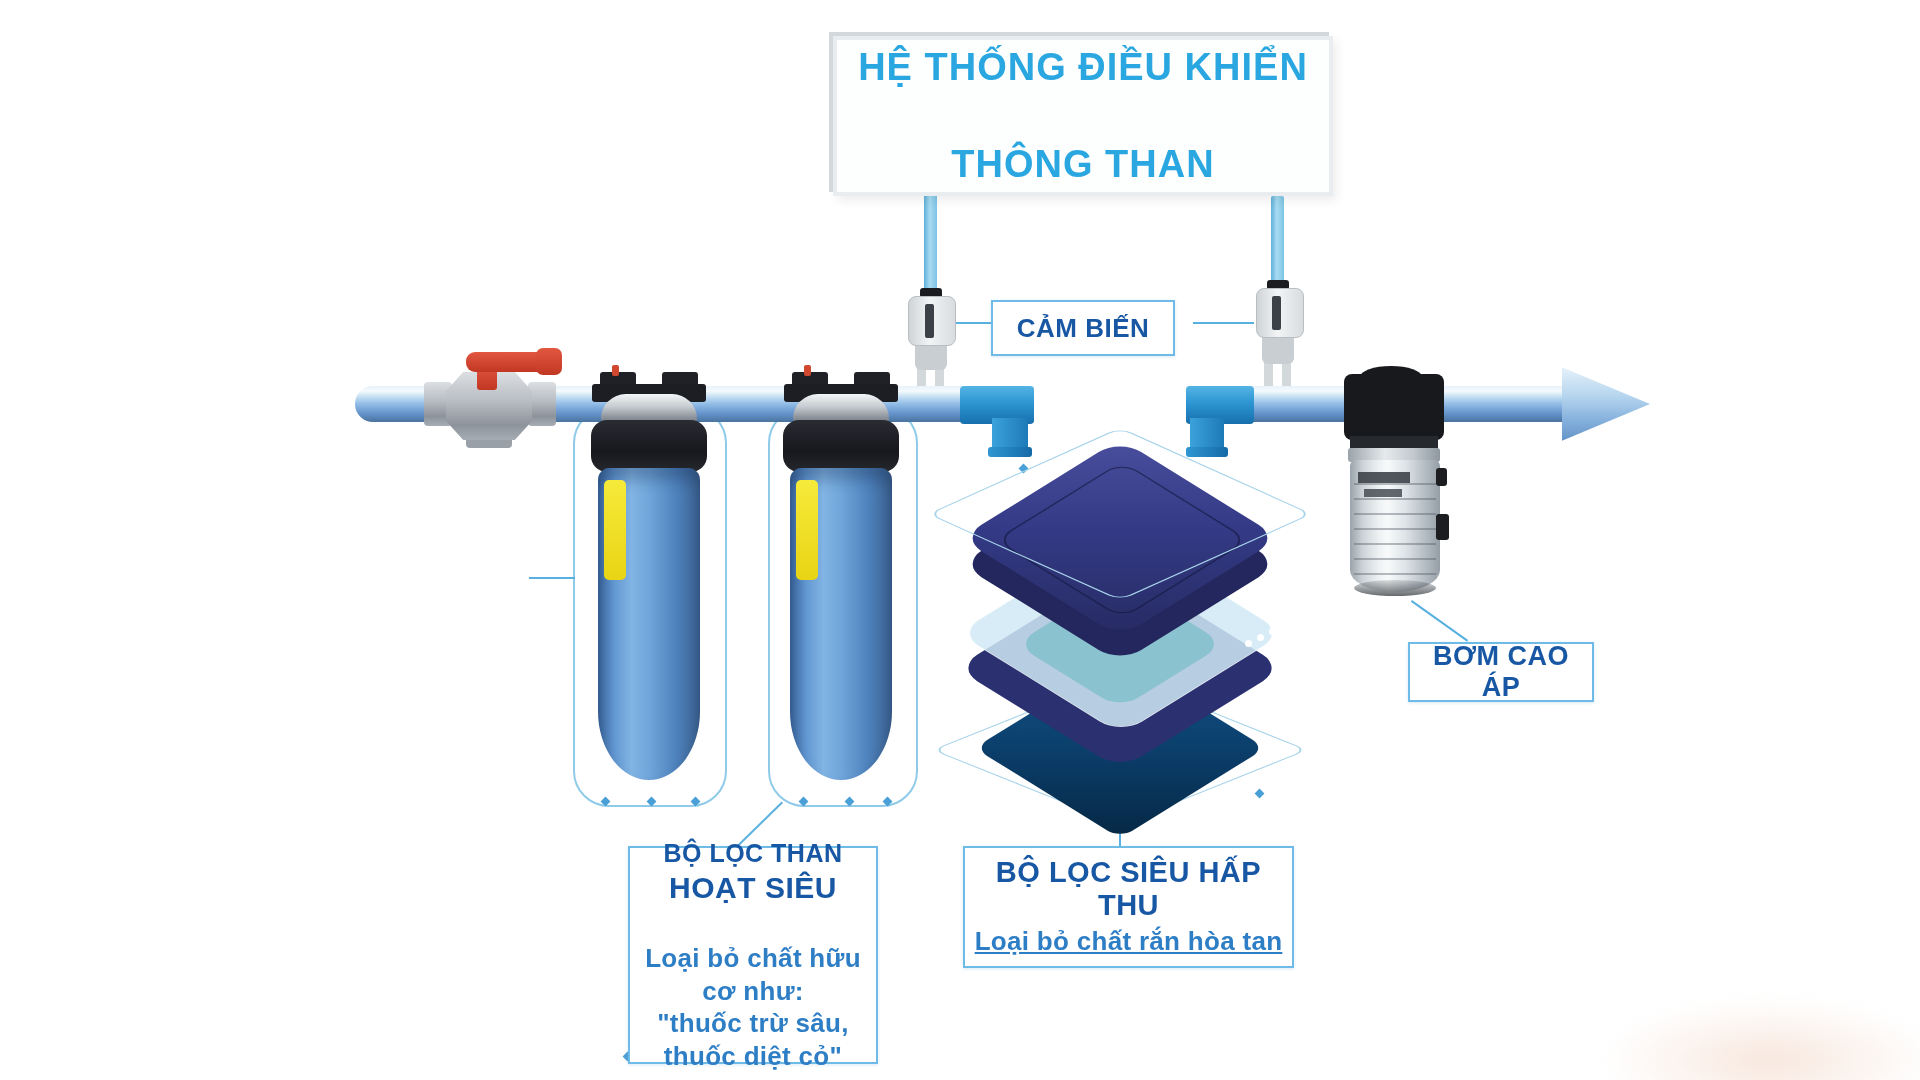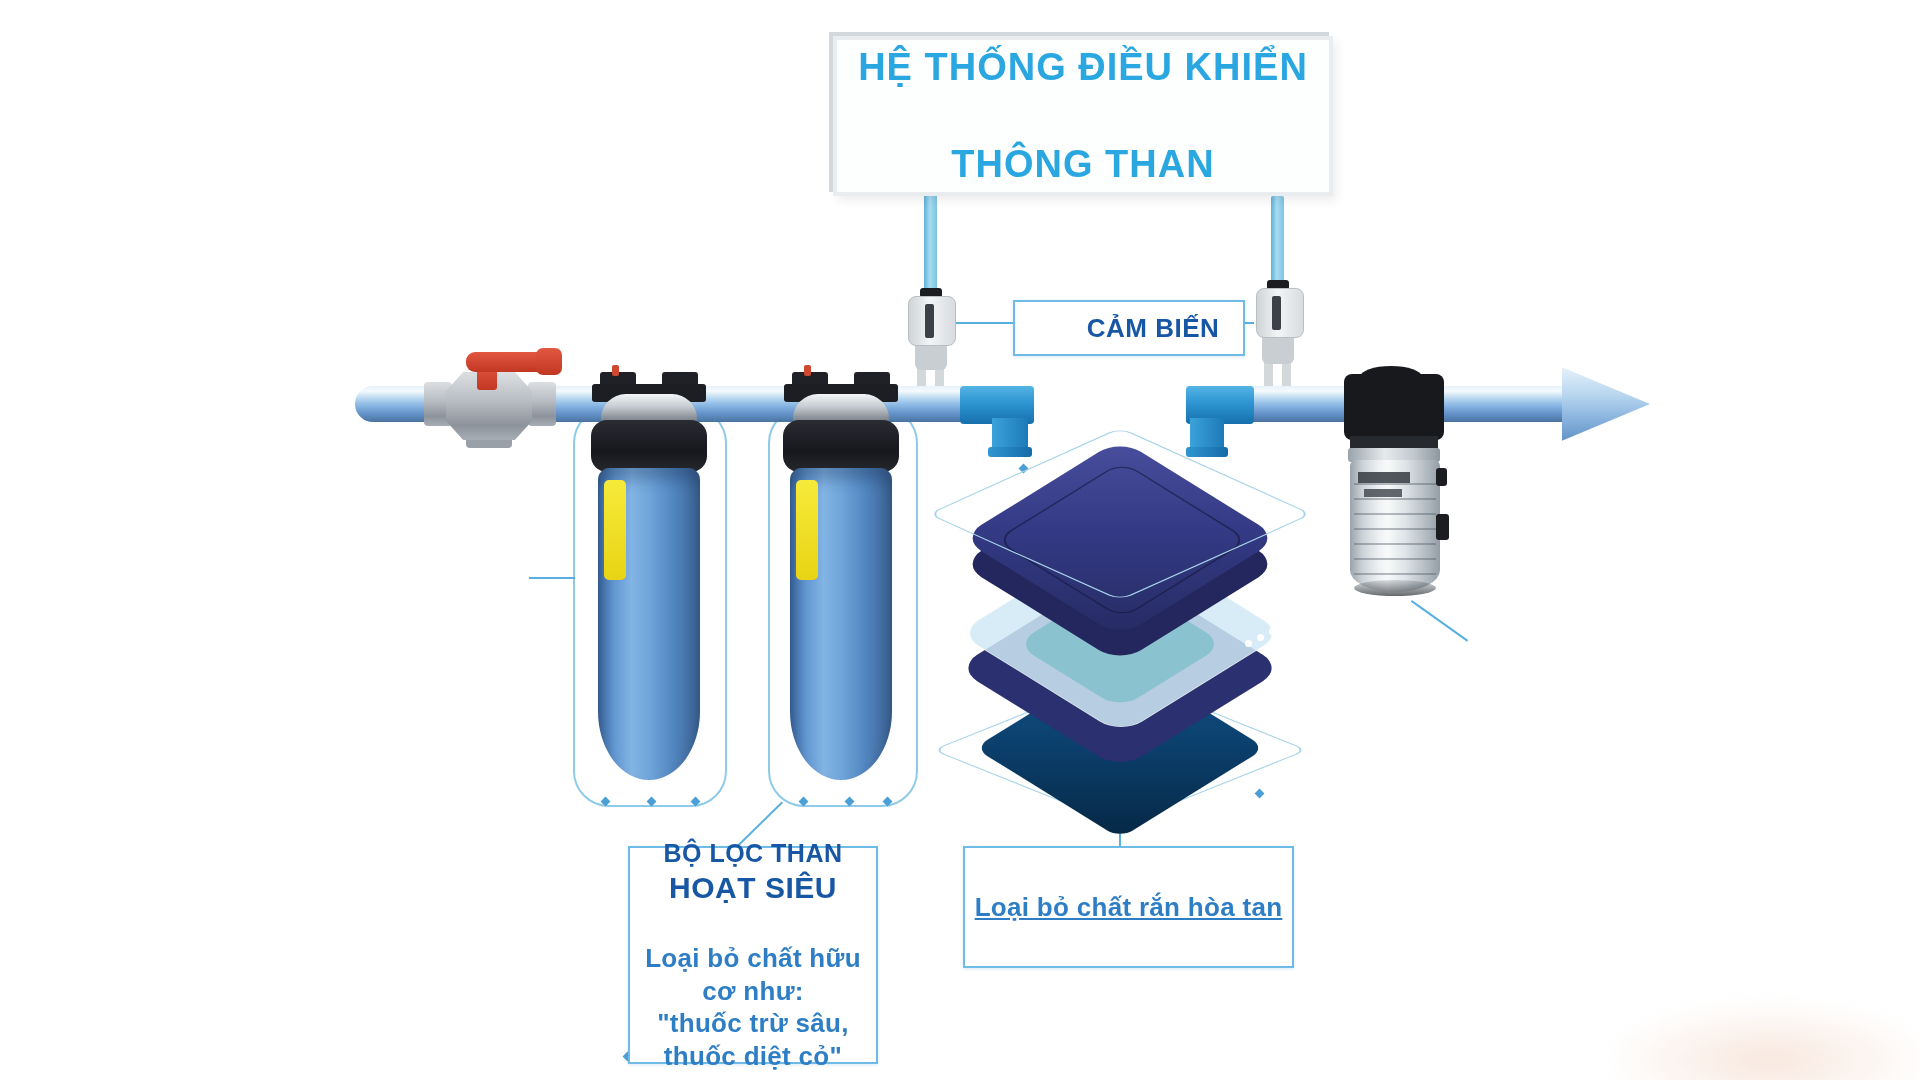--- a/index.html
+++ b/index.html
@@ -184,32 +184,36 @@
     <div class="abs" style="left:1436px;top:514px;width:13px;height:26px;background:#1b1d21;border-radius:3px;z-index:6;"></div>
     <div class="abs" style="left:1354px;top:580px;width:82px;height:16px;border-radius:50%;z-index:6;
                 background:linear-gradient(180deg,rgba(40,48,56,.15),rgba(20,26,32,.65));"></div>
   </div>
 
   <div class="panel" style="left:833px;top:36px;width:492px;height:152px;">
     <div class="t">HỆ THỐNG ĐIỀU KHIỂN</div>
     <div class="t">THÔNG THAN</div>
   </div>
 
-  <div class="lbox" style="left:1013px;top:300px;width:180px;height:52px;padding-left:48px;">
+  <div class="lbox" style="left:991px;top:300px;width:180px;height:52px;">
     <div class="ttl" style="font-size:26px;">CẢM BIẾN</div>
   </div>
 
 
   <div class="lbox" style="left:628px;top:846px;width:246px;height:214px;">
     <div class="ttl" style="font-size:25px;line-height:1.25;">BỘ LỌC THAN</div>
     <div class="ttl" style="font-size:30px;line-height:1.25;">HOẠT SIÊU</div>
     <div class="dsc" style="font-size:26px;line-height:1.25;margin-top:36px;">Loại bỏ chất hữu</div>
     <div class="dsc" style="font-size:26px;line-height:1.25;">cơ như:</div>
     <div class="dsc" style="font-size:26px;line-height:1.25;">"thuốc trừ sâu,</div>
     <div class="dsc" style="font-size:26px;line-height:1.25;">thuốc diệt cỏ"</div>
   </div>
 
   <div class="lbox" style="left:963px;top:846px;width:327px;height:118px;">
+    <div class="ttl" style="font-size:29px;margin-bottom:3px;">BỘ LỌC SIÊU HẤP THU</div>
     <div class="dsc" style="font-size:26px;line-height:1.25;text-decoration:underline;">Loại bỏ chất rắn hòa tan</div>
   </div>
 
+  <div class="lbox" style="left:1408px;top:642px;width:182px;height:56px;">
+    <div class="ttl" style="font-size:27px;">BƠM CAO ÁP</div>
+  </div>
 
 </div>
 
 </body></html>

